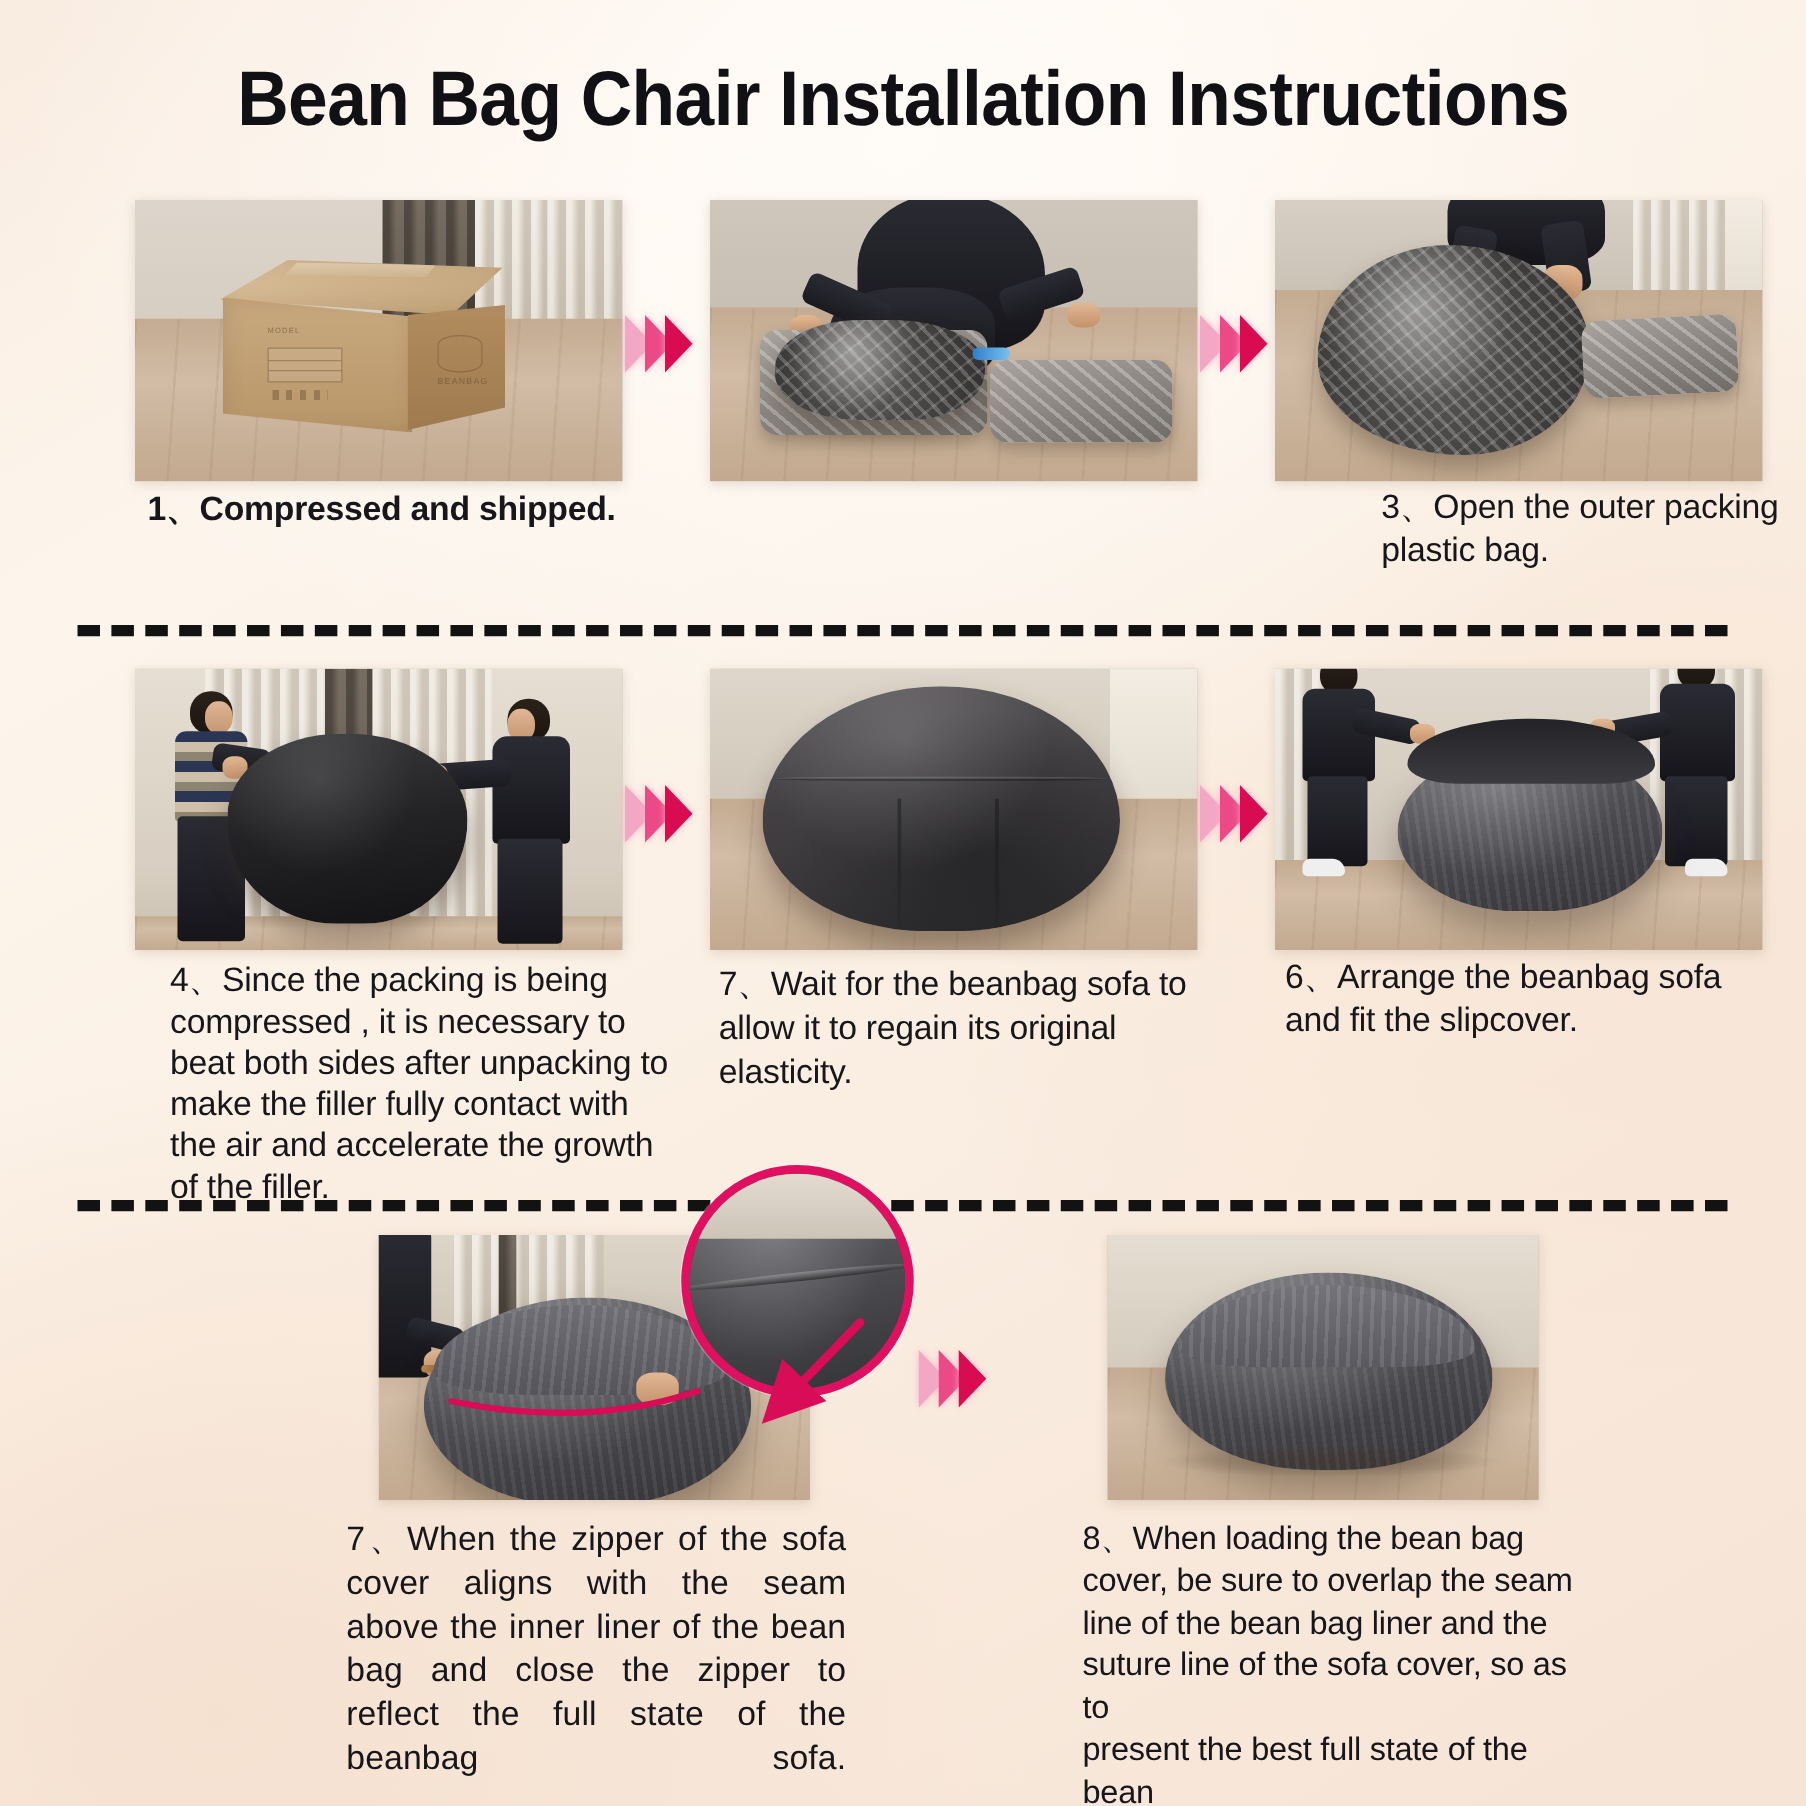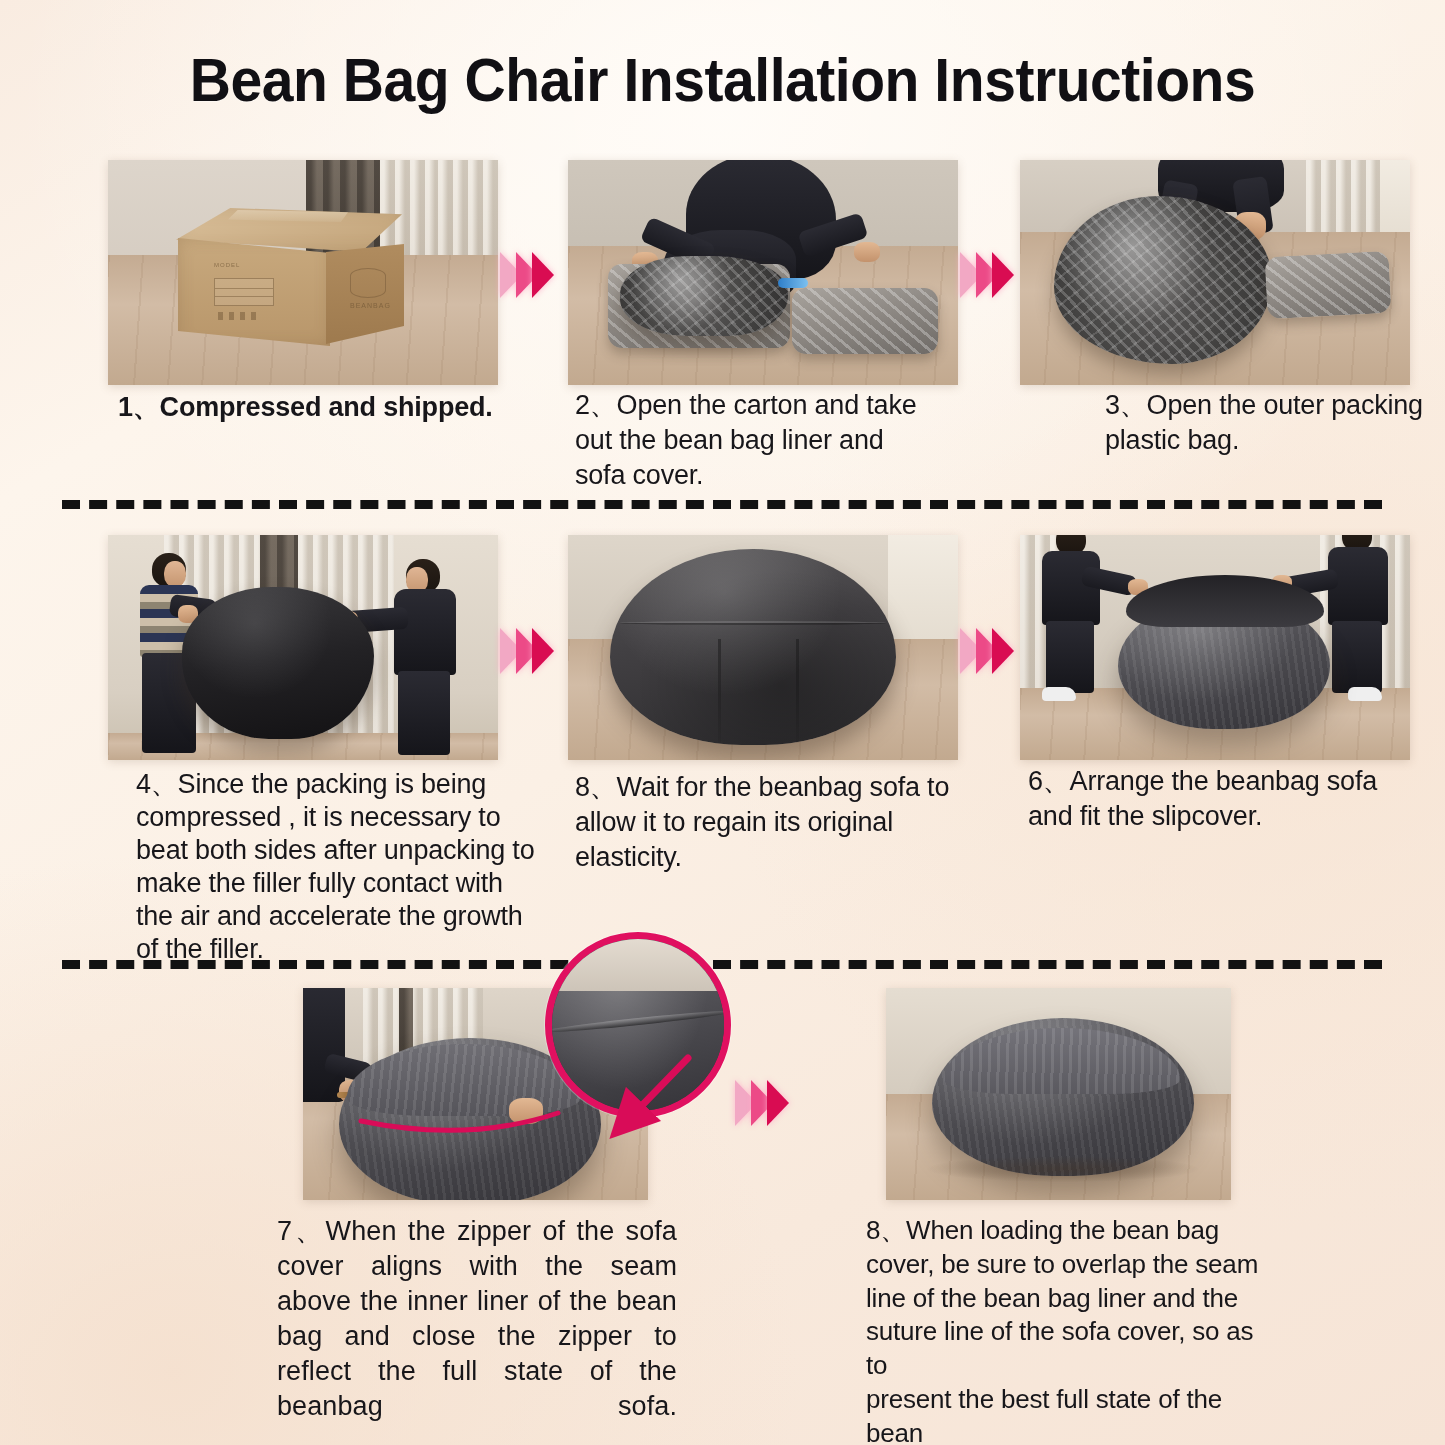--- a/index.html
+++ b/index.html
@@ -401,23 +401,20 @@
       <div class="person-arm" style="left:216px; top:18px; width:34px; height:56px; transform:rotate(-8deg);"></div>
       <div class="skin" style="left:148px; top:58px; width:30px; height:26px;"></div>
       <div class="skin" style="left:214px; top:52px; width:32px; height:28px;"></div>
 
       <div class="wrap-blob" style="left:34px; top:36px; width:218px; height:168px;"></div>
       <div class="wrap-flat" style="left:246px; top:94px; width:124px; height:62px; transform:rotate(-3deg);"></div>
     </div>
   </div>
 
   <div class="caption" style="left:118px; top:390px; width:430px;font-weight:bold;">1、Compressed and shipped.</div>
-  <div class="caption" style="left:575px; top:388px; width:400px;">2、Open the carton and take
-out  the bean bag liner and
-sofa cover.</div>
   <div class="caption" style="left:1105px; top:388px; width:390px;">3、Open the outer packing
 plastic bag.</div>
 
   <div class="divider" style="left:62px; top:500px; width:1320px;"></div>
 
   <div class="photo photo-shadow" style="left:108px; top:535px; width:390px; height:225px;">
     <div class="scene">
       <div class="wall" style="height:100%; background:linear-gradient(180deg,#e6ded2 0%,#d8cfc2 70%,#c9bfae 100%);"></div>
       <div class="curtain" style="left:56px; top:0; width:96px; height:100%;"></div>
       <div class="curtain-dark" style="left:152px; top:0; width:38px; height:100%;"></div>
@@ -500,21 +497,21 @@
            background:linear-gradient(180deg,#232226 0%,#3c3b40 100%);"></div>
     </div>
   </div>
 
   <div class="caption tight" style="left:112px; top:768px; width:420px;margin-left:24px;">4、Since the packing is being
 compressed , it is necessary to
 beat both sides after unpacking to
 make the filler fully contact with
 the air and accelerate the growth
 of the filler.</div>
-  <div class="caption" style="left:575px; top:770px; width:400px;">8、Wait for the beanbag sofa to
+  <div class="caption" style="left:575px; top:770px; width:400px;">7、Wait for the beanbag sofa to
 allow it to regain its original
 elasticity.</div>
   <div class="caption" style="left:1028px; top:764px; width:400px;">6、Arrange the beanbag sofa
 and fit the slipcover.</div>
 
   <div class="divider" style="left:62px; top:960px; width:1320px;"></div>
 
   <div class="photo photo-shadow" style="left:303px; top:988px; width:345px; height:212px;">
     <div class="scene">
       <div class="wall" style="height:40%; background:linear-gradient(180deg,#ded5c9,#cec5b8);"></div>

